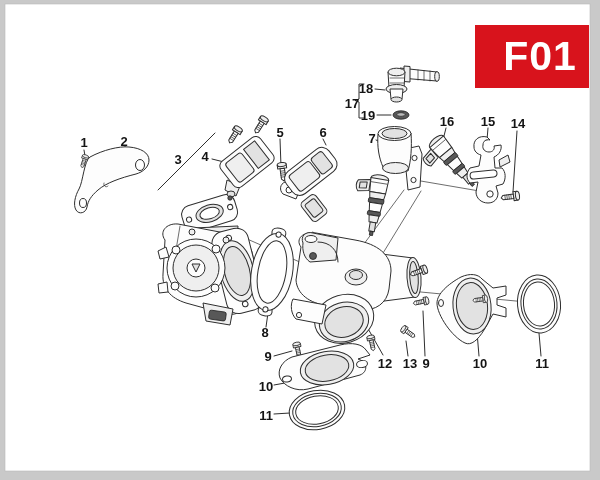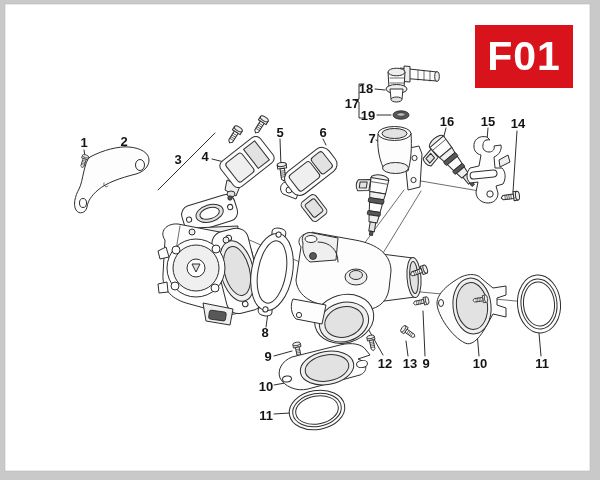--- a/index.html
+++ b/index.html
@@ -2,21 +2,21 @@
 <html style="--line: #2e2e2e;"><head>
 <meta charset="utf-8">
 <style>
   html,body{margin:0;padding:0;background:#fff;}
   .stage{position:relative;width:600px;height:480px;overflow:hidden;
          font-family:"Liberation Sans",sans-serif;}
   .stage svg{position:absolute;left:0;top:0;}
   .badge{position:absolute;left:475px;top:25px;width:98px;height:63px;
          color:#fff;font-weight:bold;font-size:41px;line-height:63px;
          text-align:center;letter-spacing:1px;
-         font-family:"Liberation Sans",sans-serif;}
+         font-family:"Liberation Sans",sans-serif;padding-left:16px;}
   
   .ln{stroke:var(--line,#2e2e2e);stroke-width:1;fill:none;stroke-linecap:round;}
   .thin{stroke-width:0.7;}
   .pt {stroke:var(--line,#2e2e2e);stroke-width:1;fill:#fdfdfd;stroke-linejoin:round;}
   .pt2{stroke:var(--line,#2e2e2e);stroke-width:1;fill:#efefef;stroke-linejoin:round;}
   .pt3{stroke:var(--line,#2e2e2e);stroke-width:1;fill:#e2e2e2;stroke-linejoin:round;}
   .wh {fill:#ffffff;}
   .dk {stroke:#222;stroke-width:0.8;fill:#585858;}
   text.callout{font-family:"Liberation Sans",sans-serif;font-weight:bold;
                font-size:13px;fill:#141414;text-anchor:middle;}

